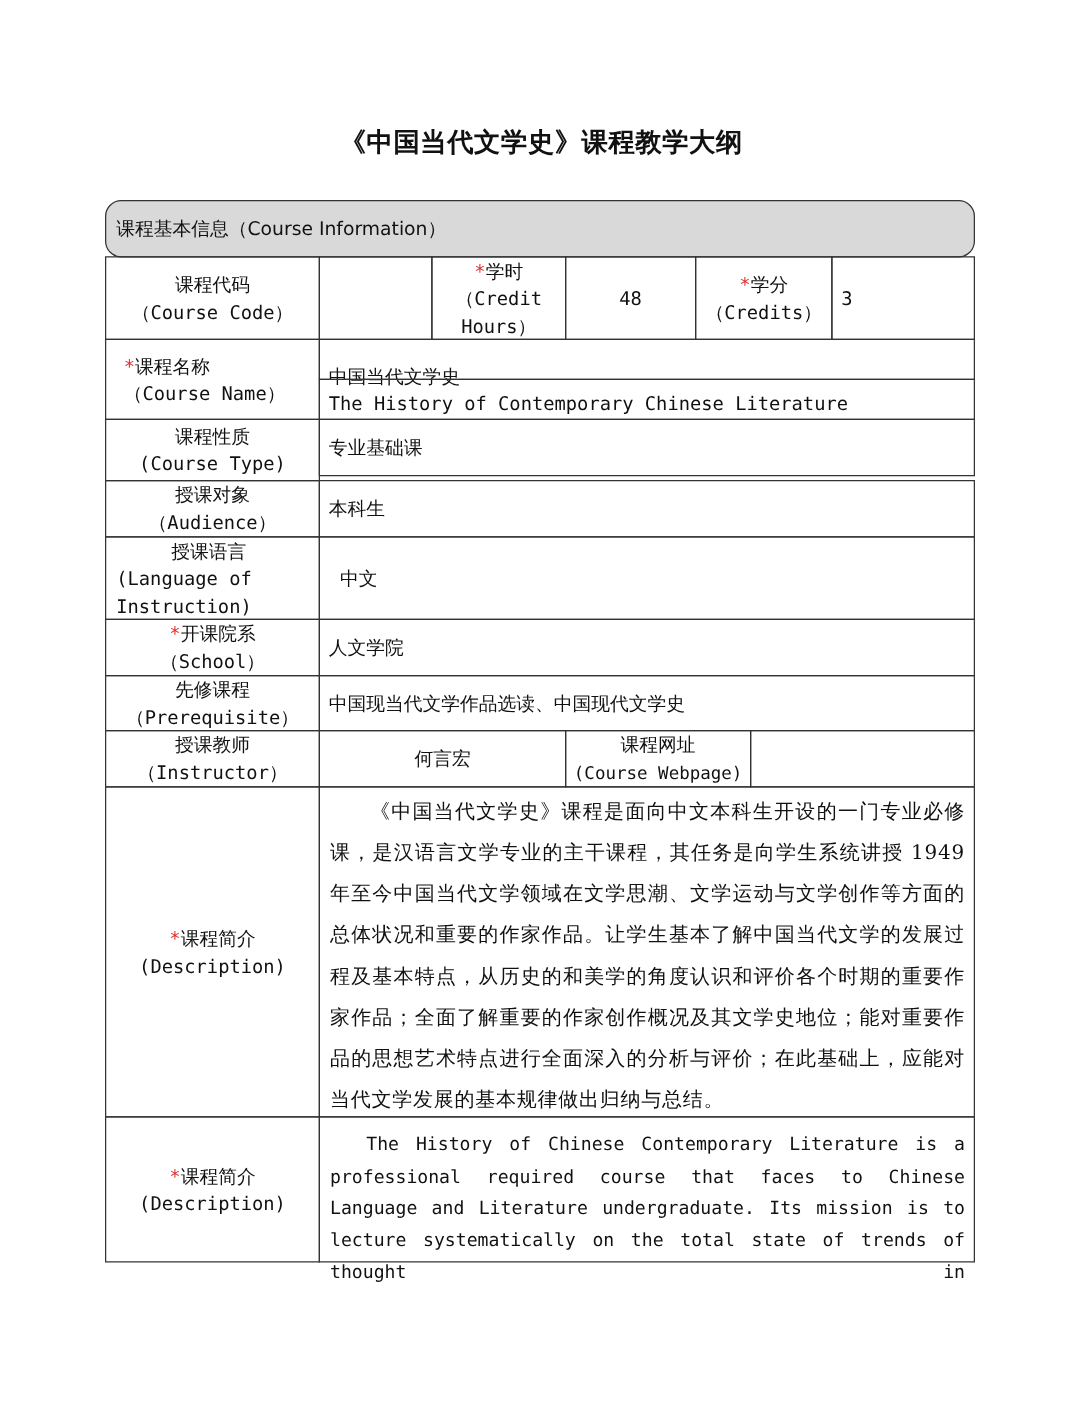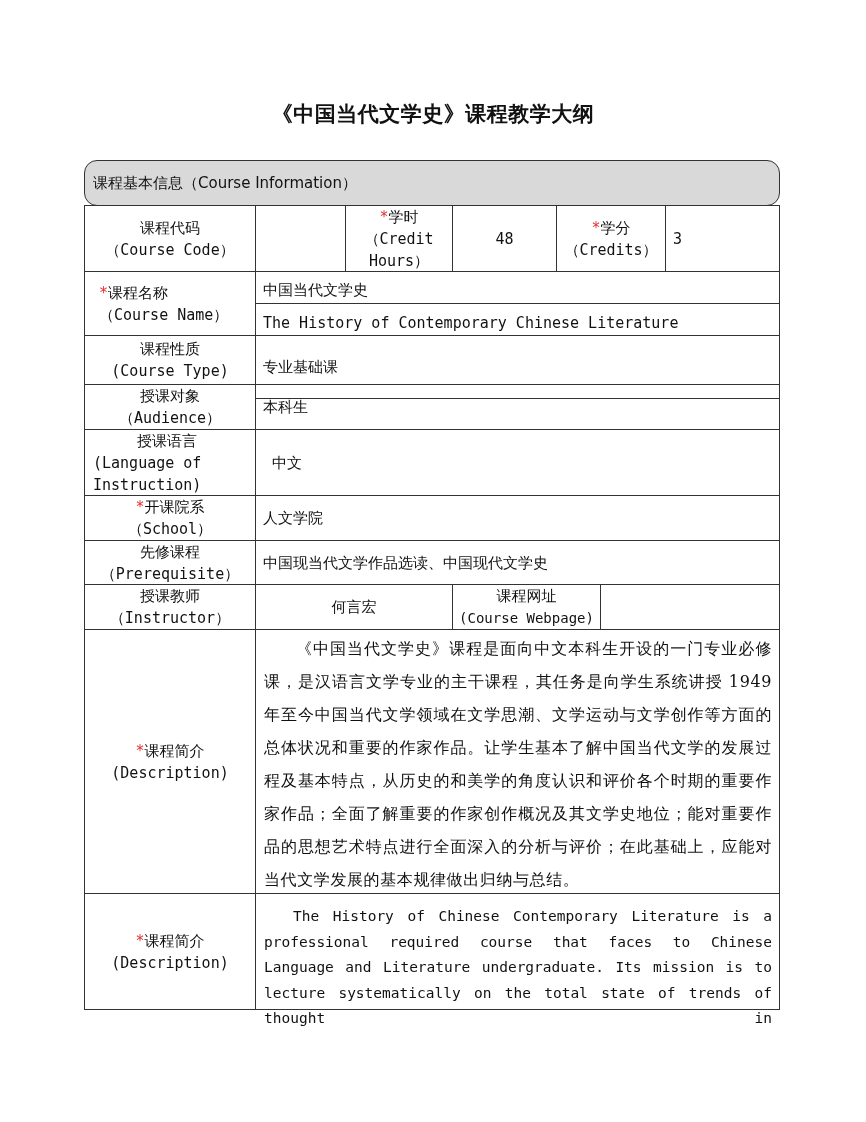--- a/index.html
+++ b/index.html
@@ -58,27 +58,27 @@
   </div>
   <div class="cell" style="left:452px;top:205px;width:105px;height:67px;">48</div>
   <div class="cell" style="left:556px;top:205px;width:110px;height:67px;">
     <div class="lbl"><span class="star">*</span><span class="cn">学分</span><br><span>（Credits）</span></div>
   </div>
   <div class="cell left" style="left:665px;top:205px;width:115px;height:67px;">3</div>
 
   <div class="cell left" style="left:84px;top:271px;width:172px;height:65px;padding-left:14px;">
     <div><span class="star">*</span><span class="cn">课程名称</span><br><span>（Course Name）</span></div>
   </div>
-  <div class="cell left cn" style="left:255px;top:271px;width:525px;height:33px;align-items:flex-start;padding-top:7px;">中国当代文学史</div>
+  <div class="cell left cn" style="left:255px;top:271px;width:525px;height:33px;align-items:flex-start;padding-top:18px;">中国当代文学史</div>
   <div class="cell left" style="left:255px;top:303px;width:525px;height:33px;padding-top:6px;">The History of Contemporary Chinese Literature</div>
 
   <div class="cell" style="left:84px;top:335px;width:172px;height:50px;">
     <div class="lbl"><span class="cn">课程性质</span><br><span>(Course Type)</span></div>
   </div>
-  <div class="cell left cn" style="left:255px;top:335px;width:525px;height:64px;">专业基础课</div>
+  <div class="cell left cn" style="left:255px;top:335px;width:525px;height:46px;">专业基础课</div>
 
   <div class="cell" style="left:84px;top:384px;width:172px;height:46px;">
     <div class="lbl"><span class="cn">授课对象</span><br><span>（Audience）</span></div>
   </div>
   <div class="cell left cn" style="left:255px;top:384px;width:525px;height:46px;">本科生</div>
 
   <div class="cell" style="left:84px;top:429px;width:172px;height:67px;justify-content:flex-start;padding-left:8px;">
     <div>
         <div class="cn" style="padding-left:44px;">授课语言</div>
         <div style="white-space:pre-line">(Language of

